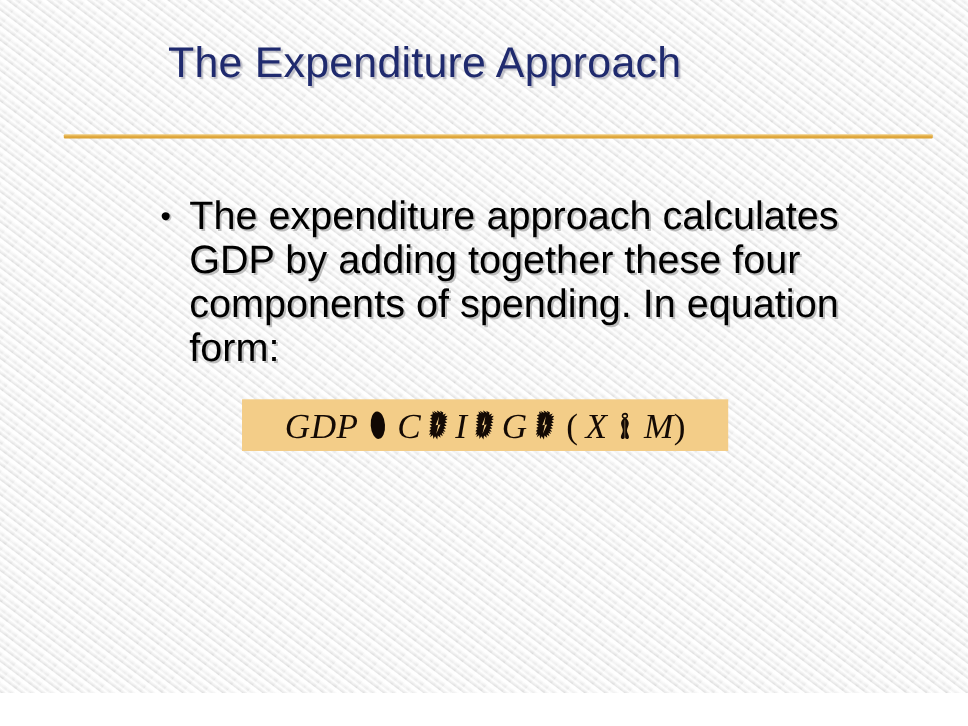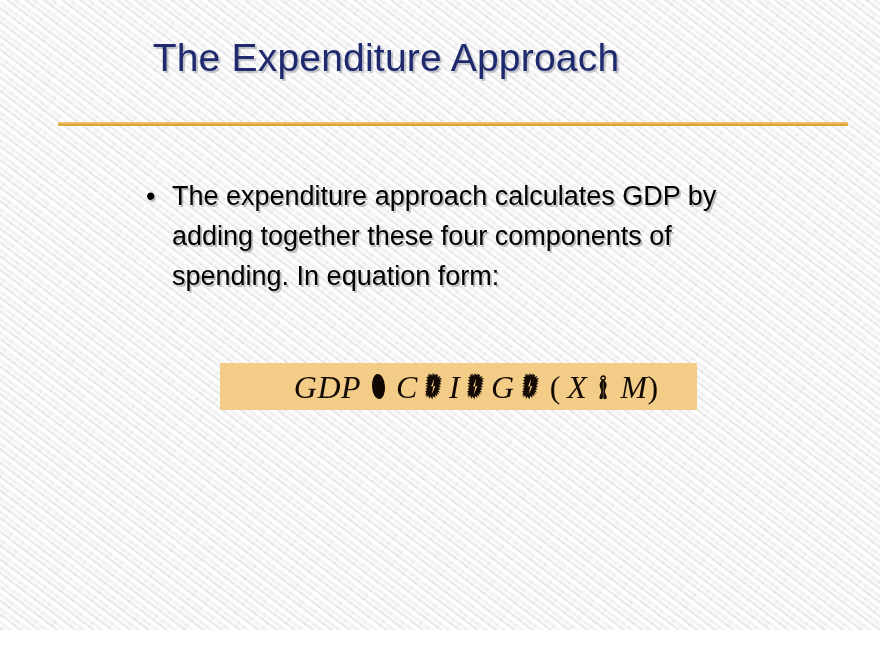--- a/index.html
+++ b/index.html
@@ -90,37 +90,36 @@
     font-size: 27px;
     line-height: 40px;
     color: #000000;
     text-shadow: 1.5px 1.5px 0.5px rgba(140,140,140,0.55);
     text-align: left;
   }
 
   .bullet-text {
     flex: 1 1 auto;
     font-family: "Liberation Sans", sans-serif;
-    font-size: 27px;
+    font-size: 36px;
     line-height: 40px;
     color: #000000;
     text-shadow: 1.8px 1.8px 0.6px rgba(150,150,150,0.6);
   }
 
   #equation-box {
     position: absolute;
     left: 220px;
     top: 363px;
     width: 442px;
     height: 47px;
     background-color: #f3cd88;
     display: flex;
     align-items: center;
     justify-content: center;
-    padding-left: 35px;
   }
 
   #equation {
     font-family: "Liberation Serif", "DejaVu Serif", serif;
     font-style: italic;
     font-size: 32px;
     line-height: 1;
     color: #140a04;
     white-space: nowrap;
     display: flex;

